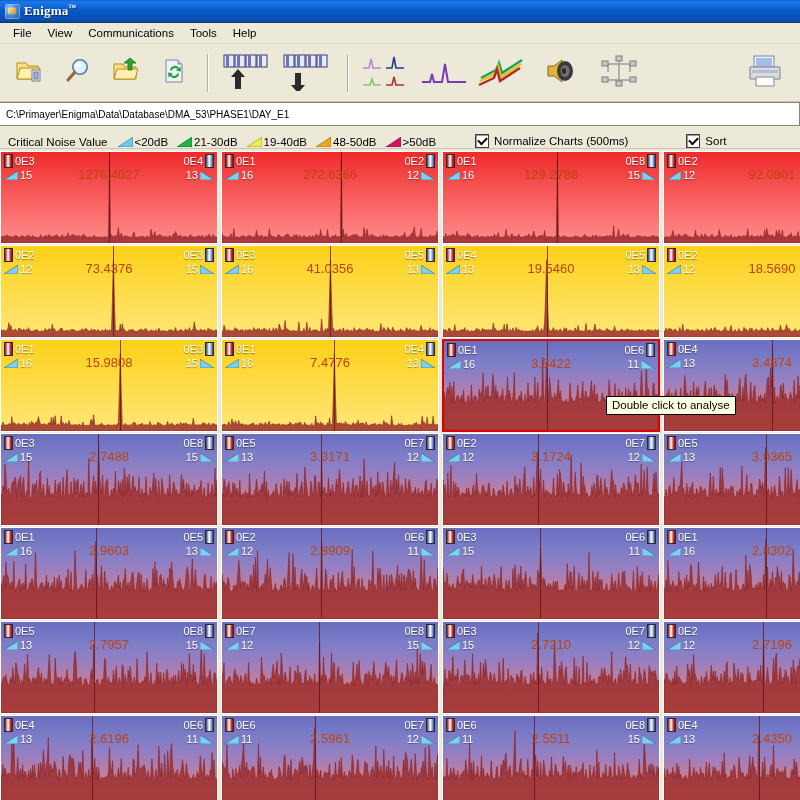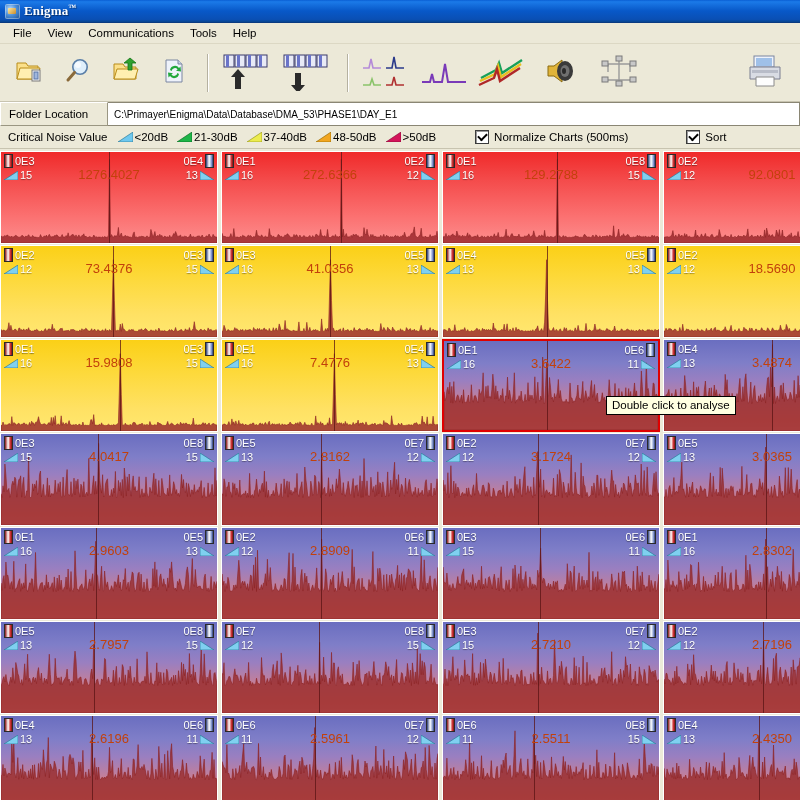--- a/index.html
+++ b/index.html
@@ -66,21 +66,21 @@
     border-bottom:1px solid #9a9682;box-sizing:border-box;
   }
   .loc-value{
     flex:1;display:flex;align-items:center;padding-left:6px;font-size:10px;
     background:#fff;border:1px solid #8a8674;border-left:none;box-sizing:border-box;
     color:#000;overflow:hidden;white-space:nowrap;
   }
 
   
   .legend-row{
-    flex:0 0 22px;height:22px;display:flex;align-items:center;background:#ece9d8;
+    flex:0 0 22px;height:22px;display:flex;align-items:flex-end;background:#ece9d8;
     font-size:11.5px;padding-left:8px;border-bottom:1px solid #c8c4b0;
   }
   .legend-title{margin-right:10px;}
   .legend-item{display:flex;align-items:center;margin-right:9px;}
   .legend-item span.lab{margin-left:1px;}
   .tri{width:15px;height:10px;margin-right:1px;}
   .chk-wrap{display:flex;align-items:center;font-size:11.5px;}
   .chk{
     width:12px;height:12px;background:#fff;border:1px solid #3b3b3b;
     box-shadow:inset 1px 1px 0 #9a9a9a;margin-right:5px;position:relative;
@@ -308,21 +308,20 @@
           <rect x="9" y="4" width="16" height="8" fill="#9fc0e8"></rect>
           <path d="M3 13h30v12H3z" fill="#d9dce4" stroke="#7a7f90"></path>
           <path d="M5 16h26v3H5z" fill="#b8bcc8"></path>
           <path d="M9 23h18v9H9z" fill="#fdfdfd" stroke="#8a8a8a"></path>
         </svg>
       </span>
     </div>
   </div>
 
   <div class="loc-row">
-    <div class="loc-label">Folder Location</div>
     <div class="loc-value">C:\Primayer\Enigma\Data\Database\DMA_53\PHASE1\DAY_E1</div>
   </div>
 
   <div class="legend-row">
     <div class="legend-title">Critical Noise Value</div>
 
     <div class="legend-item">
       <svg class="tri" viewBox="0 0 15 10">
           <polygon points="0,10 15,0 15,10" fill="#6fc8ef" stroke="#2a7a9a" stroke-width=".7"></polygon>
         </svg>
@@ -331,21 +330,21 @@
     <div class="legend-item">
       <svg class="tri" viewBox="0 0 15 10">
           <polygon points="0,10 15,0 15,10" fill="#1eb548" stroke="#0a6a22" stroke-width=".7"></polygon>
         </svg>
       <span class="lab">21-30dB</span>
     </div>
     <div class="legend-item">
       <svg class="tri" viewBox="0 0 15 10">
           <polygon points="0,10 15,0 15,10" fill="#ecec4e" stroke="#9a9a1a" stroke-width=".7"></polygon>
         </svg>
-      <span class="lab">37-40dB</span>
+      <span class="lab">19-40dB</span>
     </div>
     <div class="legend-item">
       <svg class="tri" viewBox="0 0 15 10">
           <polygon points="0,10 15,0 15,10" fill="#f2a620" stroke="#9a6a00" stroke-width=".7"></polygon>
         </svg>
       <span class="lab">48-50dB</span>
     </div>
     <div class="legend-item">
       <svg class="tri" viewBox="0 0 15 10">
           <polygon points="0,10 15,0 15,10" fill="#d4145a" stroke="#8a0a38" stroke-width=".7"></polygon>
@@ -542,20 +541,21 @@
             <polygon points="0,9 14,0 14,9" fill="#7fd0f0" stroke="#2a7a9a" stroke-width=".7"></polygon>
           </svg>
           <span class="num-txt">13</span>
         </div>
         <div class="subR">
           <span class="num-txt">13</span>
           <svg class="mini-tri" viewBox="0 0 14 9">
             <polygon points="14,9 0,0 0,9" fill="#7fd0f0" stroke="#2a7a9a" stroke-width=".7"></polygon>
           </svg>
         </div>
+        <div class="val">19.5460</div>
       </div>
       <div class="cell">
         <div class="canvasbg" style="background: linear-gradient(rgb(251, 208, 23) 0%, rgb(253, 217, 58) 35%, rgb(255, 225, 99) 75%, rgb(255, 232, 112) 100%);"></div>
         <svg class="trace" viewBox="0 0 216 91" preserveAspectRatio="none">
           <path d="M0,91 L0.0,85.1 L1.0,85.3 L2.0,82.2 L3.0,83.8 L3.9,84.9 L4.9,82.4 L5.9,83.0 L6.9,82.8 L7.9,84.0 L8.9,85.3 L9.9,83.8 L10.8,83.1 L11.8,83.4 L12.8,85.4 L13.8,85.2 L14.8,85.5 L15.8,81.5 L16.8,84.9 L17.8,85.0 L18.7,78.2 L19.7,84.9 L20.7,85.3 L21.7,84.8 L22.7,82.8 L23.7,83.8 L24.7,83.4 L25.6,85.1 L26.6,84.9 L27.6,83.7 L28.6,84.6 L29.6,85.1 L30.6,84.4 L31.6,84.5 L32.5,85.4 L33.5,82.9 L34.5,83.8 L35.5,85.1 L36.5,85.3 L37.5,83.7 L38.5,84.3 L39.5,84.9 L40.4,85.4 L41.4,85.4 L42.4,82.4 L43.4,85.0 L44.4,84.5 L45.4,84.5 L46.4,83.7 L47.3,82.2 L48.3,85.2 L49.3,84.5 L50.3,82.3 L51.3,81.3 L52.3,85.3 L53.3,84.0 L54.2,84.3 L55.2,84.2 L56.2,85.5 L57.2,85.3 L58.2,85.3 L59.2,83.7 L60.2,84.2 L61.2,80.7 L62.1,83.8 L63.1,84.7 L64.1,85.2 L65.1,85.2 L66.1,83.1 L67.1,79.3 L68.1,85.5 L69.0,85.5 L70.0,85.4 L71.0,83.6 L72.0,85.4 L73.0,85.5 L74.0,84.7 L75.0,82.5 L75.9,84.9 L76.9,85.5 L77.9,85.5 L78.9,85.2 L79.9,81.2 L80.9,83.2 L81.9,82.9 L82.8,84.0 L83.8,85.3 L84.8,85.3 L85.8,81.9 L86.8,85.3 L87.8,82.0 L88.8,84.5 L89.8,85.0 L90.7,85.2 L91.7,83.1 L92.7,83.3 L93.7,85.5 L94.7,84.3 L95.7,84.7 L96.7,84.2 L97.6,81.7 L98.6,83.5 L99.6,84.6 L100.6,84.5 L101.6,85.1 L102.6,84.9 L103.6,81.8 L104.5,83.0 L105.5,84.7 L106.5,85.5 L107.5,84.3 L108.5,81.8 L109.5,83.7 L110.5,84.4 L111.5,84.6 L112.4,84.3 L113.4,84.8 L114.4,84.0 L115.4,84.6 L116.4,79.2 L117.4,83.3 L118.4,84.1 L119.3,85.2 L120.3,83.4 L121.3,85.4 L122.3,78.4 L123.3,81.0 L124.3,85.1 L125.3,82.3 L126.2,85.2 L127.2,85.2 L128.2,85.5 L129.2,84.6 L130.2,85.3 L131.2,82.6 L132.2,84.7 L133.2,85.3 L134.1,85.0 L135.1,85.1 L136.1,83.1 L137.1,82.2 L138.1,85.1 L139.1,85.0 L140.1,82.0 L141.0,83.1 L142.0,82.9 L143.0,84.6 L144.0,84.8 L145.0,85.4 L146.0,84.9 L147.0,85.5 L147.9,85.5 L148.9,83.7 L149.9,85.4 L150.9,84.6 L151.9,84.7 L152.9,85.5 L153.9,83.6 L154.8,50.0 L155.8,13.7 L156.8,54.6 L157.8,83.7 L158.8,83.0 L159.8,84.9 L160.8,84.6 L161.8,83.0 L162.7,85.5 L163.7,81.8 L164.7,84.2 L165.7,84.4 L166.7,85.0 L167.7,84.7 L168.7,85.2 L169.6,85.1 L170.6,83.9 L171.6,84.5 L172.6,82.6 L173.6,85.4 L174.6,84.2 L175.6,85.1 L176.5,84.4 L177.5,85.2 L178.5,81.9 L179.5,85.3 L180.5,83.1 L181.5,84.3 L182.5,84.3 L183.5,84.4 L184.4,84.8 L185.4,84.8 L186.4,83.9 L187.4,85.2 L188.4,85.5 L189.4,84.1 L190.4,85.4 L191.3,85.1 L192.3,85.4 L193.3,85.4 L194.3,84.8 L195.3,83.5 L196.3,85.5 L197.3,84.5 L198.2,83.9 L199.2,85.5 L200.2,84.7 L201.2,82.1 L202.2,84.8 L203.2,85.5 L204.2,83.9 L205.2,84.2 L206.1,85.2 L207.1,83.4 L208.1,82.1 L209.1,84.9 L210.1,82.6 L211.1,82.7 L212.1,84.4 L213.0,85.4 L214.0,84.1 L215.0,85.4 L216.0,85.4 L216,91 Z" fill="rgba(150,35,40,.80)" stroke="#8c2222" stroke-width="0.6"></path>
         </svg>
         <div class="tagL">
           <span class="bar-ico bar-red"></span>
           <span class="id-txt">0E2</span>
         </div>
@@ -688,21 +688,21 @@
             <polygon points="0,9 14,0 14,9" fill="#7fd0f0" stroke="#2a7a9a" stroke-width=".7"></polygon>
           </svg>
           <span class="num-txt">15</span>
         </div>
         <div class="subR">
           <span class="num-txt">15</span>
           <svg class="mini-tri" viewBox="0 0 14 9">
             <polygon points="14,9 0,0 0,9" fill="#7fd0f0" stroke="#2a7a9a" stroke-width=".7"></polygon>
           </svg>
         </div>
-        <div class="val">4.0417</div>
+        <div class="val">2.7488</div>
       </div>
       <div class="cell">
         <div class="canvasbg" style="background: linear-gradient(rgb(106, 110, 192) 0%, rgb(127, 126, 200) 25%, rgb(154, 127, 192) 45%, rgb(201, 127, 148) 70%, rgb(224, 128, 128) 88%, rgb(233, 138, 138) 100%);"></div>
         <svg class="trace" viewBox="0 0 216 91" preserveAspectRatio="none">
           <path d="M0,91 L0.0,59.6 L1.0,61.4 L2.0,44.8 L3.0,48.5 L3.9,62.4 L4.9,53.0 L5.9,52.9 L6.9,48.0 L7.9,57.6 L8.9,58.4 L9.9,63.3 L10.8,48.7 L11.8,54.7 L12.8,49.7 L13.8,61.1 L14.8,54.0 L15.8,57.8 L16.8,62.6 L17.8,46.0 L18.7,63.2 L19.7,60.8 L20.7,60.4 L21.7,59.5 L22.7,60.3 L23.7,56.8 L24.7,63.5 L25.6,59.1 L26.6,63.2 L27.6,39.3 L28.6,63.6 L29.6,61.2 L30.6,60.6 L31.6,63.6 L32.5,57.0 L33.5,55.1 L34.5,45.1 L35.5,55.7 L36.5,62.4 L37.5,55.4 L38.5,58.5 L39.5,51.8 L40.4,49.2 L41.4,57.7 L42.4,37.1 L43.4,63.1 L44.4,47.6 L45.4,63.4 L46.4,56.2 L47.3,62.9 L48.3,63.5 L49.3,60.0 L50.3,61.0 L51.3,56.5 L52.3,61.9 L53.3,57.4 L54.2,49.1 L55.2,57.2 L56.2,61.6 L57.2,62.9 L58.2,59.0 L59.2,49.7 L60.2,63.5 L61.2,62.9 L62.1,44.9 L63.1,59.3 L64.1,52.0 L65.1,46.9 L66.1,63.2 L67.1,47.7 L68.1,60.3 L69.0,56.1 L70.0,61.1 L71.0,57.5 L72.0,59.1 L73.0,53.6 L74.0,58.2 L75.0,39.4 L75.9,60.0 L76.9,62.6 L77.9,55.3 L78.9,52.2 L79.9,47.7 L80.9,63.5 L81.9,59.3 L82.8,33.0 L83.8,45.1 L84.8,52.7 L85.8,62.2 L86.8,62.9 L87.8,62.7 L88.8,47.2 L89.8,52.7 L90.7,61.5 L91.7,59.5 L92.7,41.2 L93.7,43.1 L94.7,60.9 L95.7,60.5 L96.7,47.5 L97.6,50.4 L98.6,63.6 L99.6,20.1 L100.6,60.4 L101.6,55.2 L102.6,53.3 L103.6,61.8 L104.5,59.4 L105.5,58.6 L106.5,43.7 L107.5,62.4 L108.5,54.8 L109.5,61.9 L110.5,50.6 L111.5,58.3 L112.4,59.4 L113.4,56.7 L114.4,44.8 L115.4,53.9 L116.4,48.9 L117.4,35.0 L118.4,46.2 L119.3,58.6 L120.3,60.8 L121.3,48.6 L122.3,60.1 L123.3,62.3 L124.3,57.8 L125.3,53.4 L126.2,47.3 L127.2,53.7 L128.2,60.9 L129.2,60.8 L130.2,51.5 L131.2,44.5 L132.2,63.5 L133.2,51.6 L134.1,53.4 L135.1,50.8 L136.1,62.1 L137.1,55.0 L138.1,41.6 L139.1,63.5 L140.1,46.9 L141.0,63.3 L142.0,24.5 L143.0,51.1 L144.0,61.5 L145.0,46.8 L146.0,60.9 L147.0,63.0 L147.9,61.2 L148.9,43.2 L149.9,53.2 L150.9,58.1 L151.9,52.4 L152.9,62.8 L153.9,50.8 L154.8,61.5 L155.8,37.8 L156.8,59.9 L157.8,48.6 L158.8,49.9 L159.8,62.9 L160.8,47.9 L161.8,55.0 L162.7,61.4 L163.7,63.0 L164.7,55.9 L165.7,37.9 L166.7,62.3 L167.7,58.5 L168.7,46.0 L169.6,55.3 L170.6,52.7 L171.6,40.0 L172.6,28.2 L173.6,59.9 L174.6,45.4 L175.6,55.8 L176.5,40.6 L177.5,62.9 L178.5,56.6 L179.5,50.3 L180.5,52.6 L181.5,60.9 L182.5,62.2 L183.5,44.1 L184.4,56.3 L185.4,59.4 L186.4,50.0 L187.4,45.4 L188.4,52.5 L189.4,59.1 L190.4,62.3 L191.3,57.5 L192.3,60.5 L193.3,53.2 L194.3,60.1 L195.3,63.2 L196.3,54.3 L197.3,61.6 L198.2,58.6 L199.2,59.6 L200.2,56.2 L201.2,61.5 L202.2,60.2 L203.2,48.8 L204.2,45.7 L205.2,56.9 L206.1,62.4 L207.1,55.9 L208.1,61.6 L209.1,49.1 L210.1,62.6 L211.1,61.6 L212.1,54.0 L213.0,60.8 L214.0,54.8 L215.0,44.8 L216.0,54.9 L216,91 Z" fill="rgba(150,40,40,.78)" stroke="#8c2222" stroke-width="0.6"></path>
         </svg>
         <div class="vline" style="left: 46%;"></div>
         <div class="tagL">
           <span class="bar-ico bar-red"></span>
           <span class="id-txt">0E5</span>
@@ -716,21 +716,21 @@
             <polygon points="0,9 14,0 14,9" fill="#7fd0f0" stroke="#2a7a9a" stroke-width=".7"></polygon>
           </svg>
           <span class="num-txt">13</span>
         </div>
         <div class="subR">
           <span class="num-txt">12</span>
           <svg class="mini-tri" viewBox="0 0 14 9">
             <polygon points="14,9 0,0 0,9" fill="#7fd0f0" stroke="#2a7a9a" stroke-width=".7"></polygon>
           </svg>
         </div>
-        <div class="val">2.8162</div>
+        <div class="val">3.3171</div>
       </div>
       <div class="cell">
         <div class="canvasbg" style="background: linear-gradient(rgb(106, 110, 192) 0%, rgb(127, 126, 200) 25%, rgb(154, 127, 192) 45%, rgb(201, 127, 148) 70%, rgb(224, 128, 128) 88%, rgb(233, 138, 138) 100%);"></div>
         <svg class="trace" viewBox="0 0 216 91" preserveAspectRatio="none">
           <path d="M0,91 L0.0,46.0 L1.0,57.0 L2.0,50.6 L3.0,59.7 L3.9,60.5 L4.9,38.7 L5.9,63.6 L6.9,58.9 L7.9,31.7 L8.9,58.8 L9.9,59.9 L10.8,47.0 L11.8,63.6 L12.8,49.5 L13.8,61.8 L14.8,53.0 L15.8,55.2 L16.8,61.5 L17.8,62.8 L18.7,59.5 L19.7,58.3 L20.7,61.5 L21.7,59.5 L22.7,61.2 L23.7,54.0 L24.7,62.4 L25.6,53.8 L26.6,59.9 L27.6,61.1 L28.6,63.1 L29.6,54.8 L30.6,50.8 L31.6,61.3 L32.5,58.5 L33.5,39.4 L34.5,55.6 L35.5,57.6 L36.5,60.7 L37.5,61.7 L38.5,57.9 L39.5,51.5 L40.4,51.0 L41.4,54.8 L42.4,62.2 L43.4,57.4 L44.4,62.2 L45.4,48.7 L46.4,50.5 L47.3,62.8 L48.3,62.8 L49.3,63.6 L50.3,54.1 L51.3,57.1 L52.3,62.4 L53.3,62.7 L54.2,62.0 L55.2,57.0 L56.2,56.7 L57.2,56.1 L58.2,60.2 L59.2,57.7 L60.2,50.9 L61.2,58.7 L62.1,63.7 L63.1,62.8 L64.1,47.1 L65.1,63.5 L66.1,61.6 L67.1,57.5 L68.1,54.5 L69.0,58.3 L70.0,61.9 L71.0,63.3 L72.0,42.3 L73.0,56.3 L74.0,50.4 L75.0,58.4 L75.9,53.9 L76.9,44.9 L77.9,59.9 L78.9,62.8 L79.9,52.2 L80.9,40.9 L81.9,32.7 L82.8,60.4 L83.8,58.3 L84.8,51.8 L85.8,58.1 L86.8,58.0 L87.8,52.7 L88.8,60.8 L89.8,63.6 L90.7,43.3 L91.7,62.0 L92.7,59.8 L93.7,36.7 L94.7,17.6 L95.7,42.3 L96.7,53.3 L97.6,35.0 L98.6,62.7 L99.6,60.7 L100.6,45.9 L101.6,63.6 L102.6,57.5 L103.6,55.8 L104.5,58.1 L105.5,59.5 L106.5,58.1 L107.5,61.8 L108.5,59.9 L109.5,60.8 L110.5,44.1 L111.5,62.6 L112.4,61.5 L113.4,62.8 L114.4,40.3 L115.4,62.1 L116.4,35.6 L117.4,40.0 L118.4,49.8 L119.3,63.7 L120.3,48.1 L121.3,52.9 L122.3,60.3 L123.3,58.3 L124.3,63.2 L125.3,49.4 L126.2,61.2 L127.2,51.9 L128.2,20.9 L129.2,57.2 L130.2,61.7 L131.2,58.4 L132.2,38.2 L133.2,53.9 L134.1,60.4 L135.1,60.1 L136.1,61.3 L137.1,61.6 L138.1,28.9 L139.1,63.7 L140.1,42.1 L141.0,50.6 L142.0,52.4 L143.0,62.0 L144.0,58.3 L145.0,62.4 L146.0,63.6 L147.0,61.8 L147.9,61.3 L148.9,52.1 L149.9,60.9 L150.9,48.9 L151.9,54.7 L152.9,63.6 L153.9,41.1 L154.8,41.4 L155.8,61.4 L156.8,54.1 L157.8,44.3 L158.8,54.2 L159.8,61.8 L160.8,63.7 L161.8,44.6 L162.7,57.7 L163.7,53.1 L164.7,58.0 L165.7,63.2 L166.7,60.0 L167.7,48.5 L168.7,36.1 L169.6,46.4 L170.6,46.9 L171.6,63.1 L172.6,50.5 L173.6,59.5 L174.6,61.7 L175.6,58.2 L176.5,63.7 L177.5,58.9 L178.5,53.6 L179.5,59.4 L180.5,49.0 L181.5,50.8 L182.5,56.7 L183.5,56.6 L184.4,61.6 L185.4,42.4 L186.4,53.1 L187.4,48.9 L188.4,54.6 L189.4,62.3 L190.4,57.3 L191.3,54.6 L192.3,40.9 L193.3,48.7 L194.3,50.3 L195.3,48.8 L196.3,62.1 L197.3,58.2 L198.2,30.0 L199.2,61.4 L200.2,53.9 L201.2,36.5 L202.2,58.6 L203.2,61.5 L204.2,32.9 L205.2,57.1 L206.1,62.7 L207.1,60.8 L208.1,61.2 L209.1,62.9 L210.1,49.3 L211.1,39.2 L212.1,57.5 L213.0,37.7 L214.0,54.2 L215.0,61.8 L216.0,58.7 L216,91 Z" fill="rgba(150,40,40,.78)" stroke="#8c2222" stroke-width="0.6"></path>
         </svg>
         <div class="vline" style="left: 44%;"></div>
         <div class="tagL">
           <span class="bar-ico bar-red"></span>
           <span class="id-txt">0E2</span>

